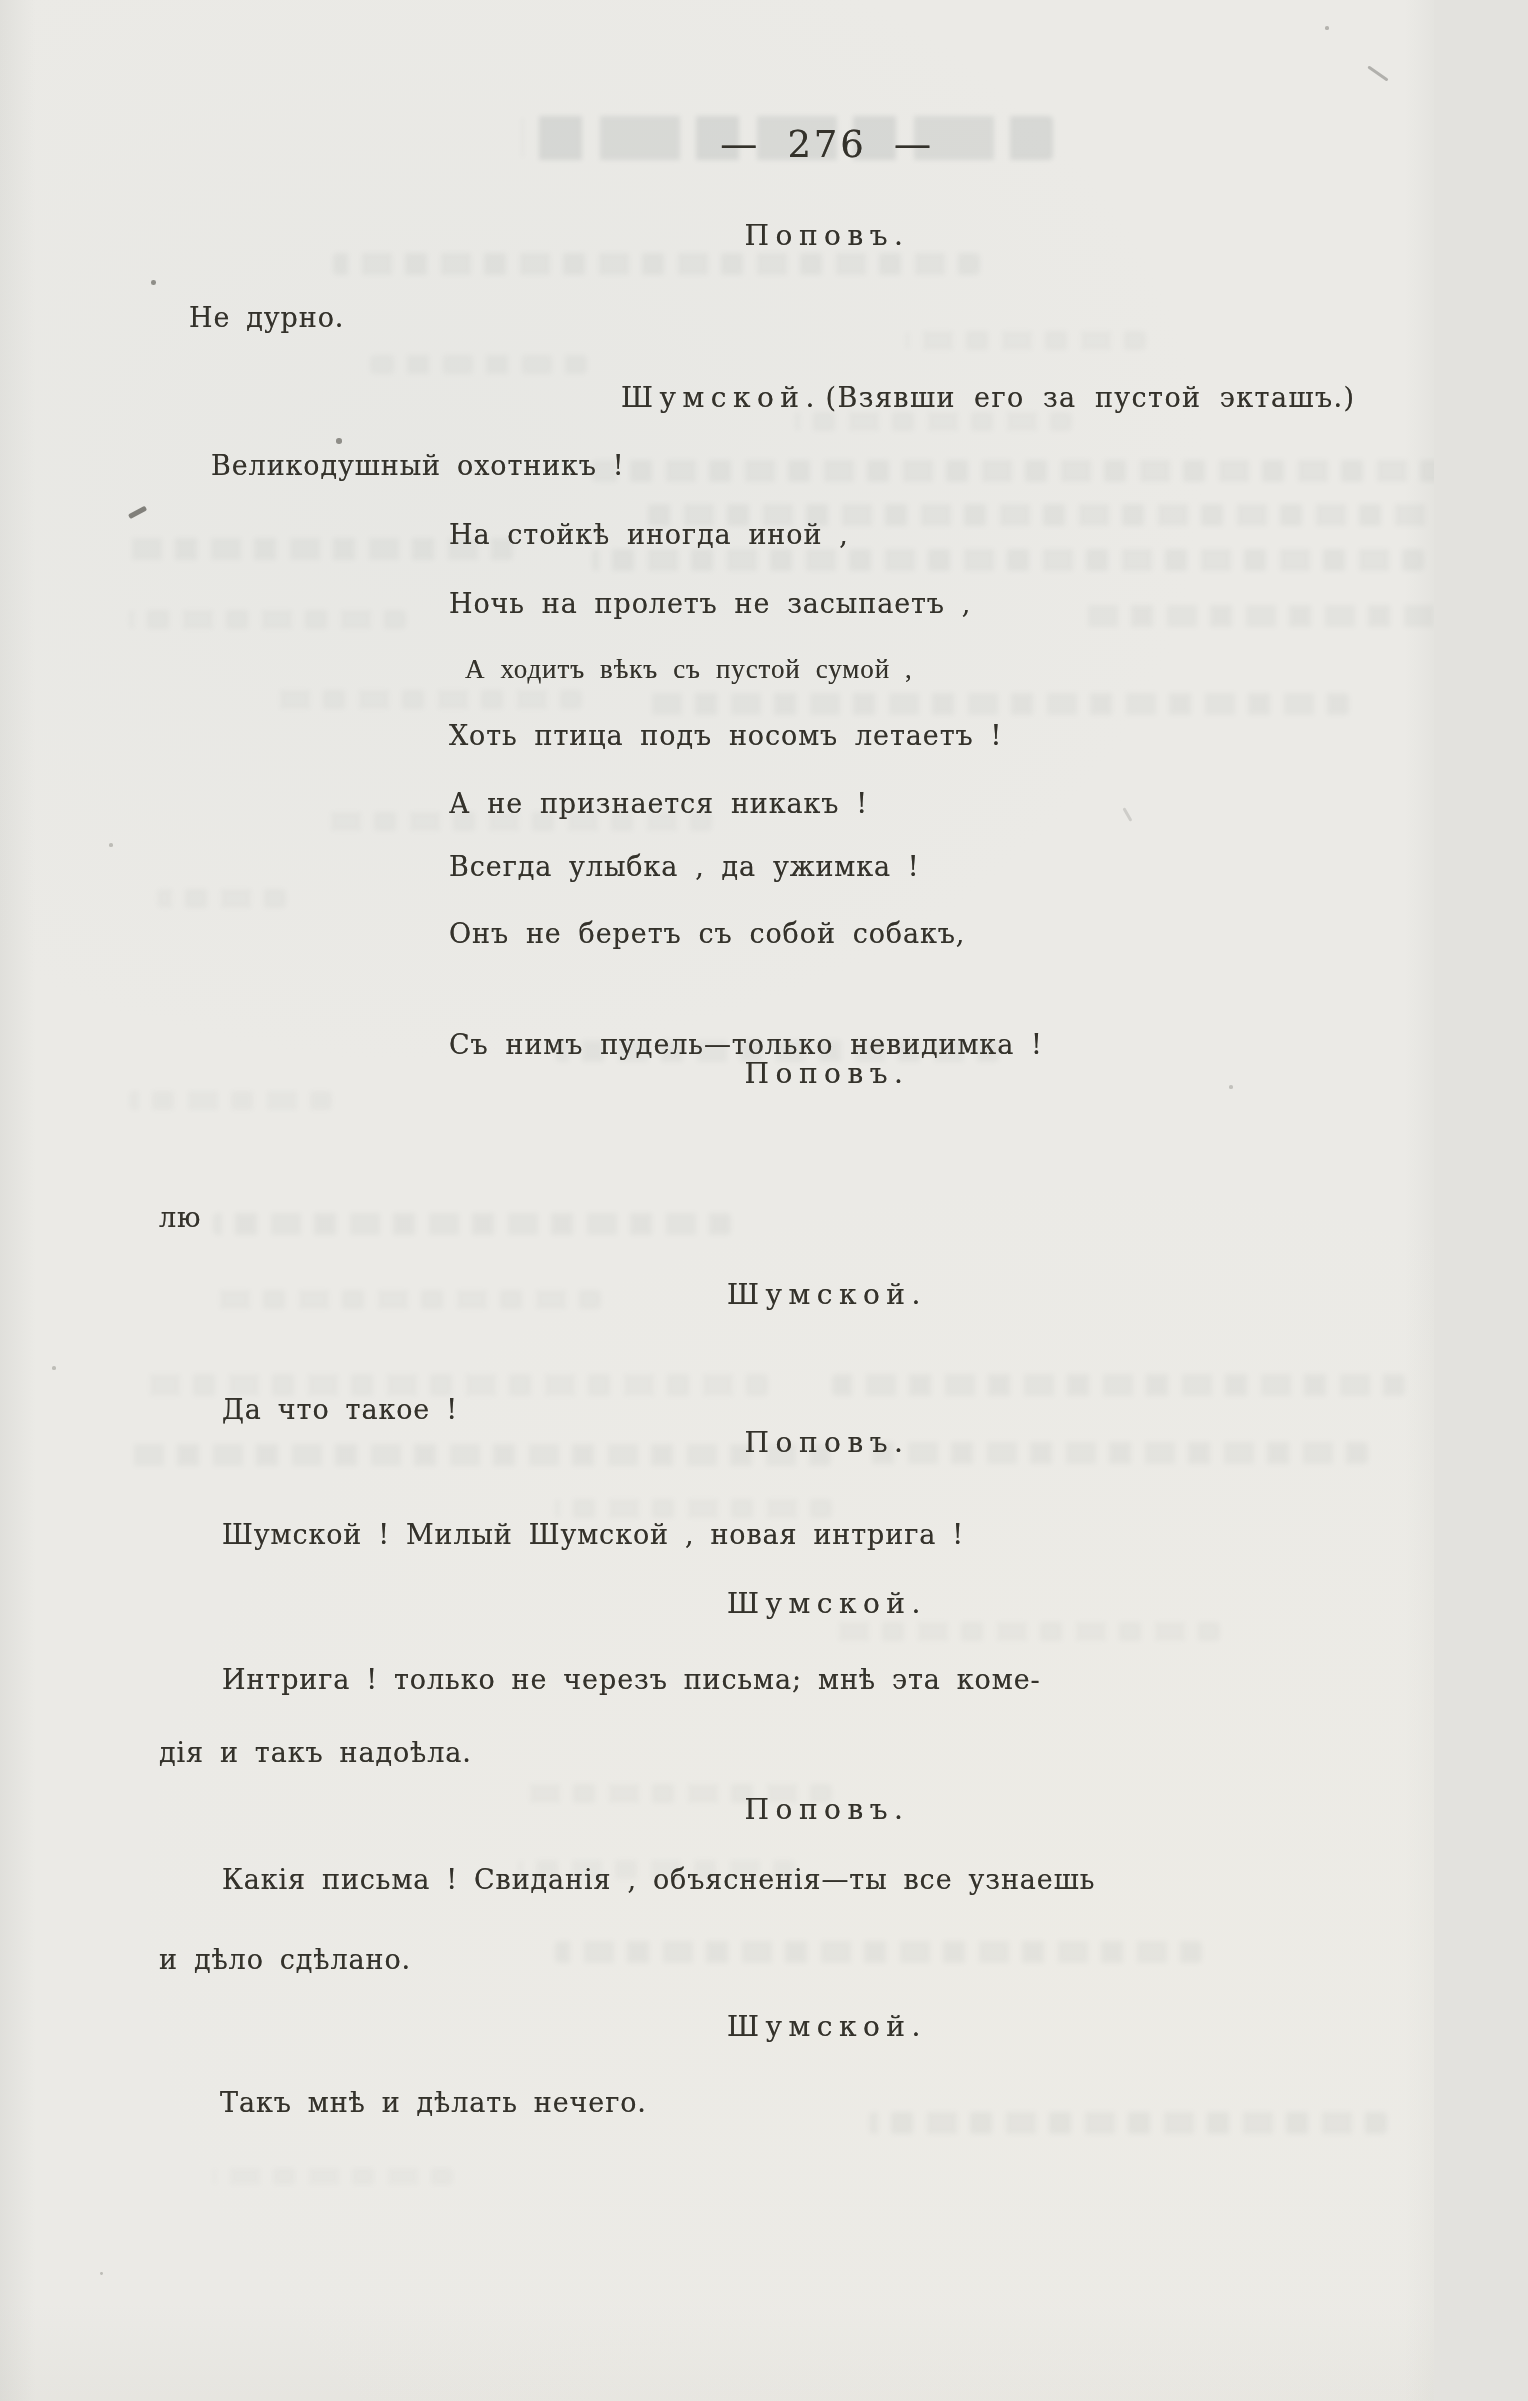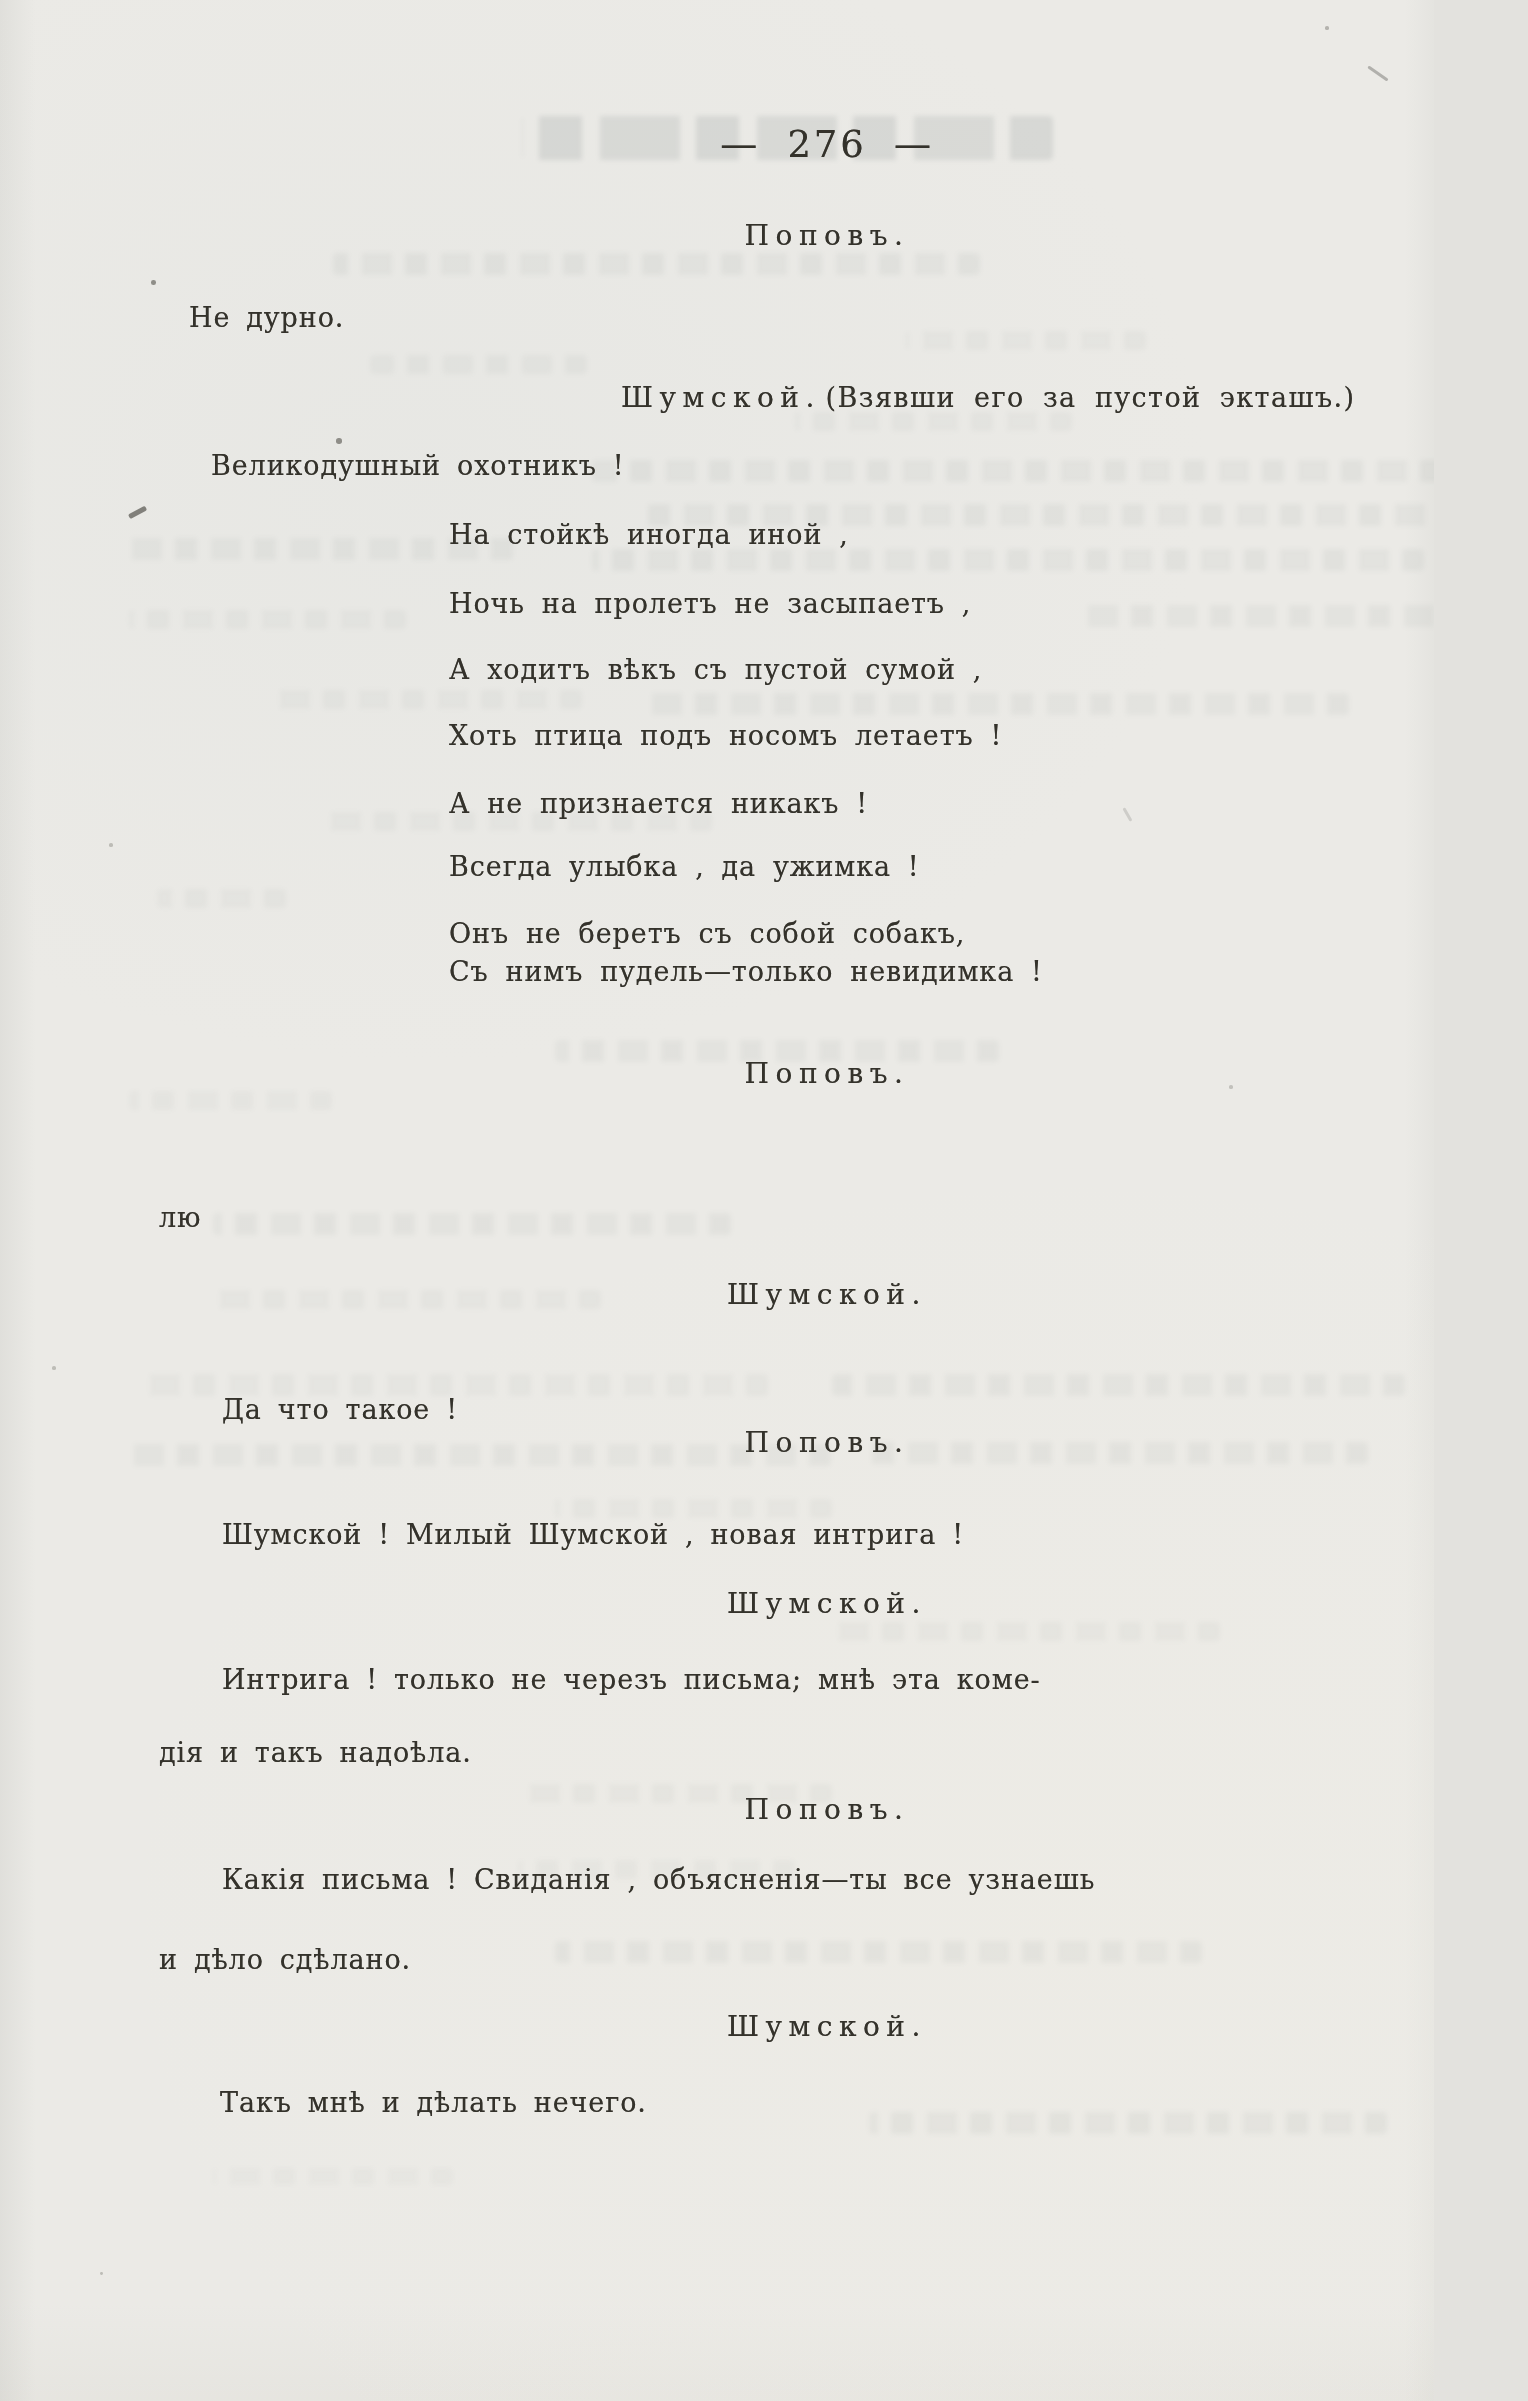--- a/index.html
+++ b/index.html
@@ -110,26 +110,26 @@
 
   <div class="speaker-inline-row" style="left:621px;top:381px;">
     <span class="speaker-inline">Шумской.</span>
     <span class="direction">(Взявши его за пустой экташъ.)</span>
   </div>
 
   <div class="textline" style="left:211px;top:450px;">Великодушный охотникъ !</div>
 
   <div class="textline verse" style="left:425px;top:519px;">На стойкѣ иногда иной ,</div>
   <div class="textline verse" style="left:425px;top:588px;">Ночь на пролетъ не засыпаетъ ,</div>
-  <div class="textline verse" style="left:425px;top:654px;">А ходитъ вѣкъ съ пустой сумой ,</div>
+  <div class="textline verse" style="left:441px;top:654px;font-family:Liberation Serif, serif;">А ходитъ вѣкъ съ пустой сумой ,</div>
   <div class="textline verse" style="left:425px;top:720px;">Хоть птица подъ носомъ летаетъ !</div>
   <div class="textline verse" style="left:425px;top:788px;">А не признается никакъ !</div>
   <div class="textline verse" style="left:425px;top:851px;">Всегда улыбка , да ужимка !</div>
   <div class="textline verse" style="left:425px;top:918px;">Онъ не беретъ съ собой собакъ,</div>
-  <div class="textline verse" style="left:425px;top:956px;">Съ нимъ пудель—только невидимка !</div>
+  <div class="textline verse" style="left:425px;top:1029px;">Съ нимъ пудель—только невидимка !</div>
 
   <div class="centerband speaker" style="top:1057px;">Поповъ.</div>
 
   <div class="textline" style="left:159px;top:1202px;">лю</div>
 
   <div class="centerband speaker" style="top:1278px;">Шумской.</div>
 
   <div class="textline" style="left:222px;top:1354px;margin-top:40px;">Да что такое !</div>
 
   <div class="centerband speaker" style="top:1426px;">Поповъ.</div>

